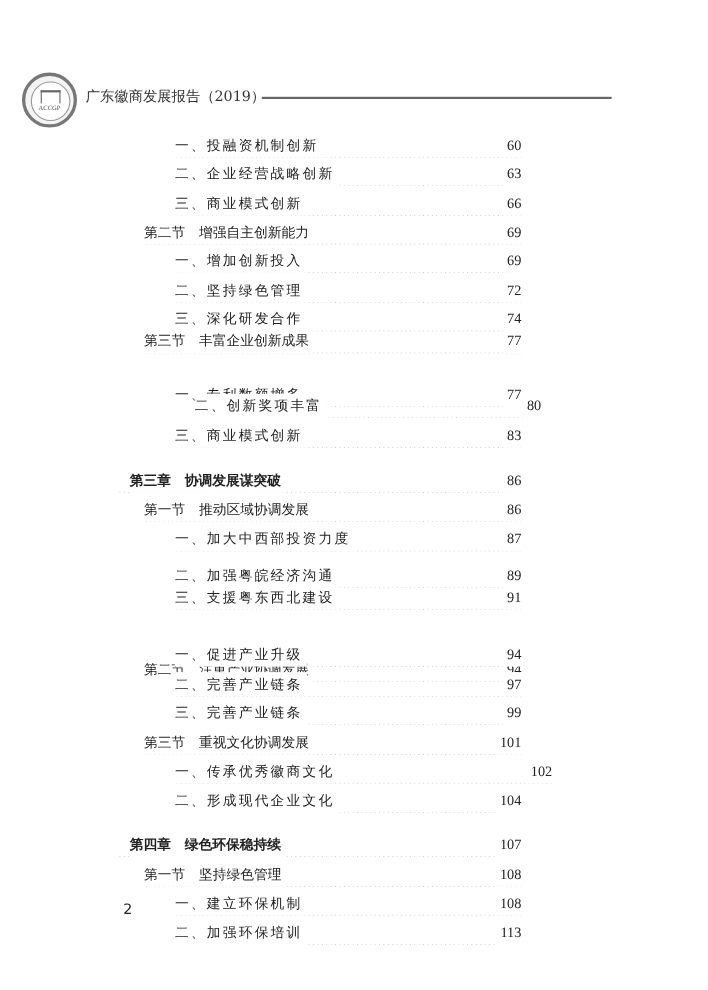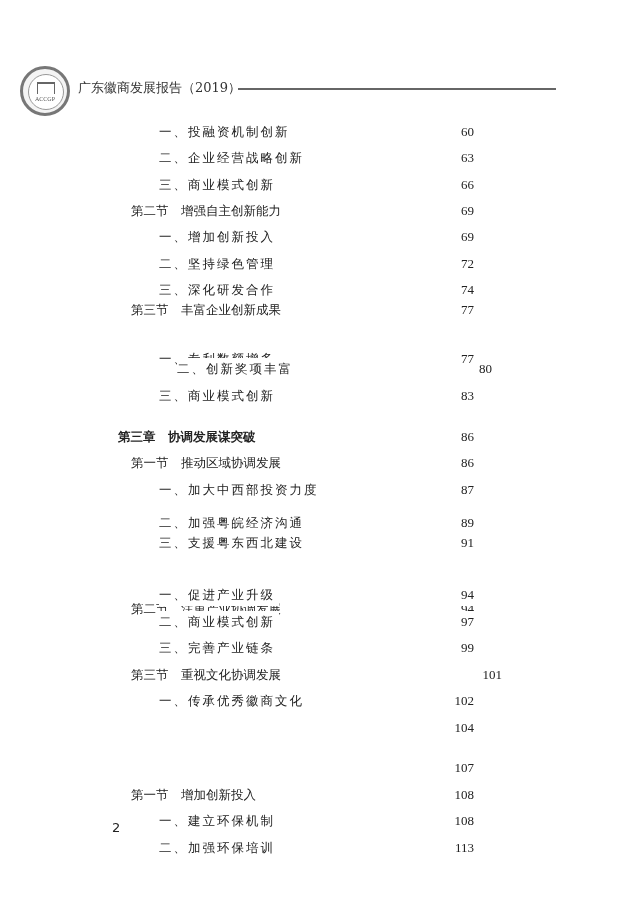--- a/index.html
+++ b/index.html
@@ -132,49 +132,51 @@
       <span class="label">第二节　注重产业协调发展</span>
       <span class="page">94</span>
     </div>
     <div class="row lvl-item" style="top: 584px;">
       <div class="dots-fill" style="left: 159px; right: 106px;"></div>
       <span class="label">一、促进产业升级</span>
       <span class="page">94</span>
     </div>
     <div class="row lvl-item" style="top: 611px;">
       <div class="dots-fill" style="left: 159px; right: 106px;"></div>
-      <span class="label">二、商业模式创新</span>
+      <span class="label">二、完善产业链条</span>
       <span class="page">97</span>
     </div>
     <div class="row lvl-item" style="top: 637px; text-decoration: underline;">
       <div class="dots-fill" style="left: 159px; right: 106px;"></div>
       <span class="label">三、完善产业链条</span>
       <span class="page">99</span>
     </div>
-    <div class="row lvl-section" style="top: 664px; padding-left: 28px;">
+    <div class="row lvl-section" style="top: 664px;">
       <div class="dots-fill" style="left: 131px; right: 106px;"></div>
       <span class="label">第三节　重视文化协调发展</span>
       <span class="page">101</span>
     </div>
-    <div class="row lvl-item" style="top: 690px;">
+    <div class="row lvl-item" style="top: 690px; padding-left: 28px;">
       <div class="dots-fill" style="left: 159px; right: 106px;"></div>
       <span class="label">一、传承优秀徽商文化</span>
       <span class="page">102</span>
     </div>
     <div class="row lvl-item" style="top: 717px;">
       <div class="dots-fill" style="left: 159px; right: 106px;"></div>
+      <span class="label">二、形成现代企业文化</span>
       <span class="page">104</span>
     </div>
     <div class="row lvl-chapter" style="top: 757px;">
       <div class="dots-fill" style="left: 107px; right: 106px;"></div>
+      <span class="label">第四章　绿色环保稳持续</span>
       <span class="page">107</span>
     </div>
     <div class="row lvl-section" style="top: 784px;">
       <div class="dots-fill" style="left: 131px; right: 106px;"></div>
-      <span class="label">第一节　增加创新投入</span>
+      <span class="label">第一节　坚持绿色管理</span>
       <span class="page">108</span>
     </div>
     <div class="row lvl-item" style="top: 810px;">
       <div class="dots-fill" style="left: 159px; right: 106px;"></div>
       <span class="label">一、建立环保机制</span>
       <span class="page">108</span>
     </div>
     <div class="row lvl-item" style="top: 837px;">
       <div class="dots-fill" style="left: 159px; right: 106px;"></div>
       <span class="label">二、加强环保培训</span>

